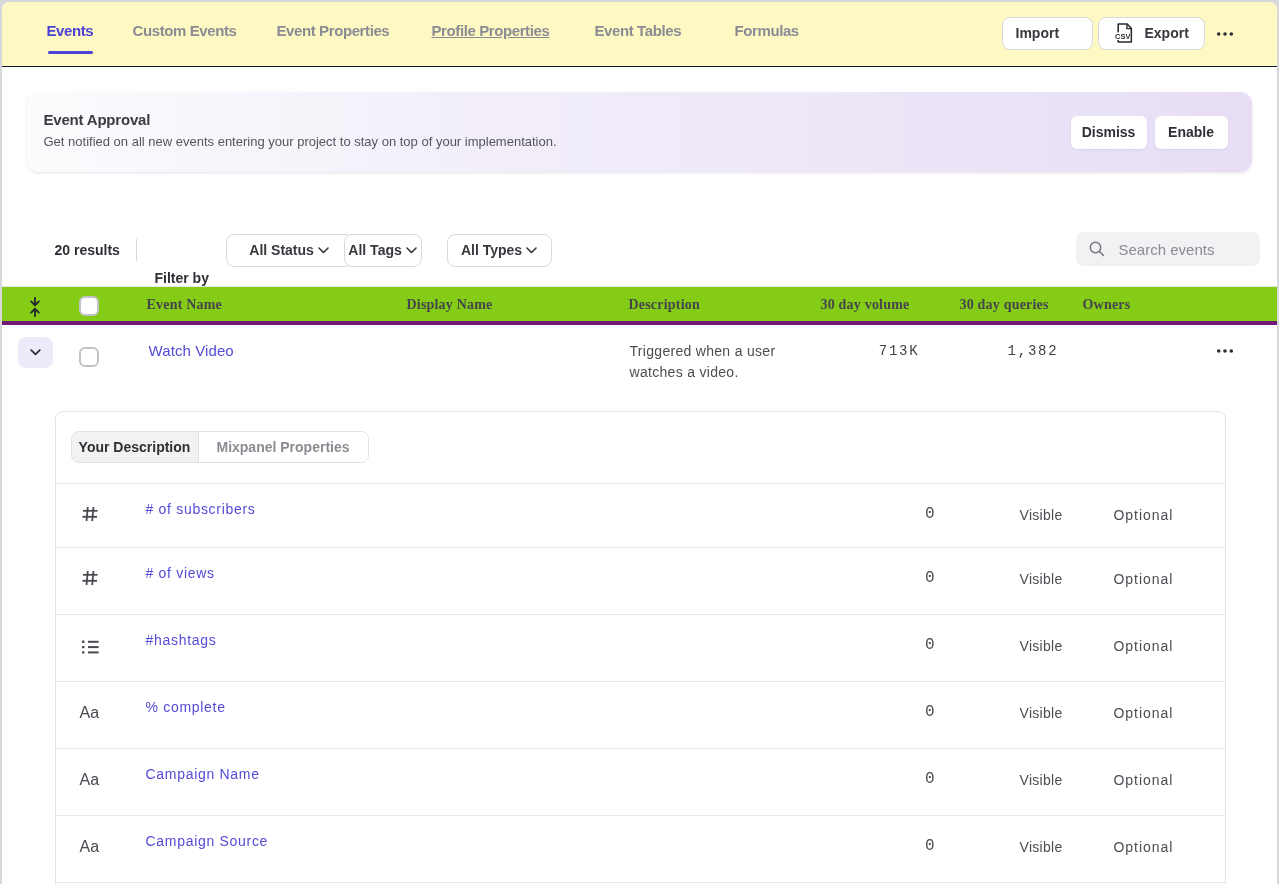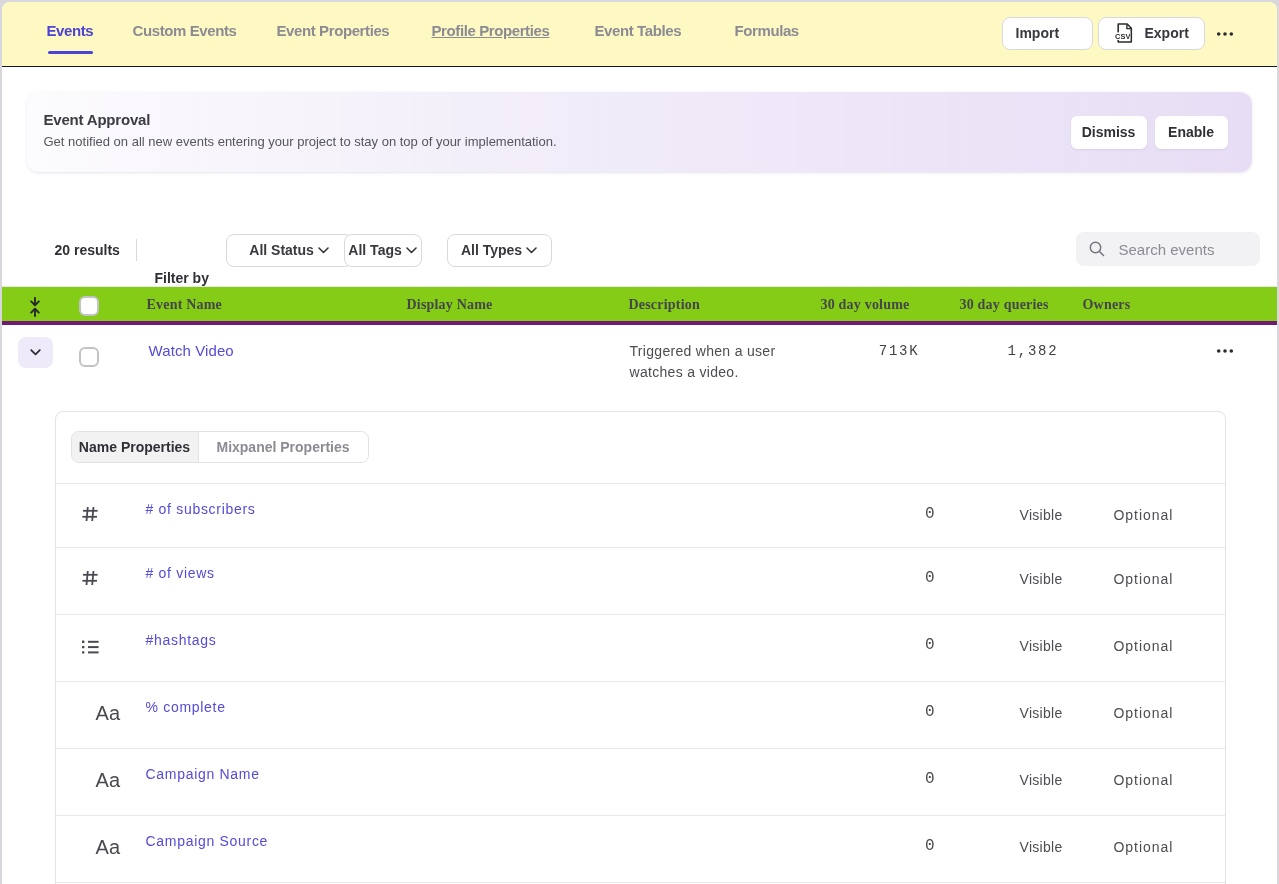--- a/index.html
+++ b/index.html
@@ -46,21 +46,21 @@
 
   
   .panel { position:absolute; left:53px; top:409px; width:1171px; height:500px;
            border:1px solid #e4e4e7; border-radius:8px; background:#fff; }
   .seg { position:absolute; left:15px; top:19px; height:32px; border:1px solid #e1e1e4; border-radius:8px; overflow:hidden; display:flex; }
   .seg div { height:100%; display:flex; align-items:center; justify-content:center; font-size:14px; font-weight:bold; }
   .seg .on  { background:#f2f2f3; color:#2f2f36; width:127px; border-right:1px solid #e1e1e4; }
   .seg .off { background:#fff; color:#8b8b93; width:169px; }
   .prow { position:absolute; left:0; width:100%; border-top:1px solid #e9e9eb; }
   .picon { position:absolute; left:25px; color:#494951; }
-  .picon.aa { top:23px; left:40px; font-size:20px; line-height:16px; letter-spacing:0.2px; }
+  .picon.aa { top:23px; left:24px; font-size:16px; line-height:16px; letter-spacing:0.2px; }
   .hash-svg { position:absolute; left:26px; top:22px; }
   .list-svg { position:absolute; left:26px; top:25px; }
   .pname { position:absolute; left:90px; top:18px; font-size:14px; line-height:15px; letter-spacing:0.7px; color:#544bd7; }
   .pzero { position:absolute; left:829px; top:22px; width:50px; text-align:right; font-family:"Liberation Mono",monospace; font-size:16px; line-height:17px; color:#4c4c53; }
   .pvis { position:absolute; left:964px; top:23px; font-size:14px; line-height:16px; letter-spacing:0.3px; color:#4c4c53; }
   .popt { position:absolute; left:1058px; top:23px; font-size:14px; line-height:16px; letter-spacing:0.95px; color:#4c4c53; }
 </style>
 </head>
 <body>
 <div class="card">
@@ -157,21 +157,21 @@
   <span class="abs" style="left:818px; top:341px; width:100px; text-align:right; font-family:'Liberation Mono',monospace; font-size:14px; color:#3f3f46; letter-spacing:1.8px;">713K</span>
   <span class="abs" style="left:957px; top:341px; width:100px; text-align:right; font-family:'Liberation Mono',monospace; font-size:14px; color:#3f3f46; letter-spacing:1.8px;">1,382</span>
   <svg class="abs" style="left:1213px; top:346px;" width="20" height="6" viewBox="0 0 20 6">
     <circle cx="3.7" cy="3" r="1.8" fill="#2c2c32"></circle>
       <circle cx="10" cy="3" r="1.8" fill="#2c2c32"></circle>
       <circle cx="16.3" cy="3" r="1.8" fill="#2c2c32"></circle>
   </svg>
 
   <div class="panel">
     <div class="seg">
-      <div class="on">Name Properties</div>
+      <div class="on">Your Description</div>
       <div class="off">Mixpanel Properties</div>
     </div>
 
     <div class="prow" style="top:71px; height:65px;">
       <svg class="hash-svg" width="16" height="16" viewBox="0 0 16 16">
         <g stroke="#494951" stroke-width="1.8" fill="none">
           <path d="M5.8 1 L4.5 15"></path>
             <path d="M11.5 1 L10.2 15"></path>
           <path d="M1 4.8 H15.6"></path>
             <path d="M0.4 10.8 H15"></path>

